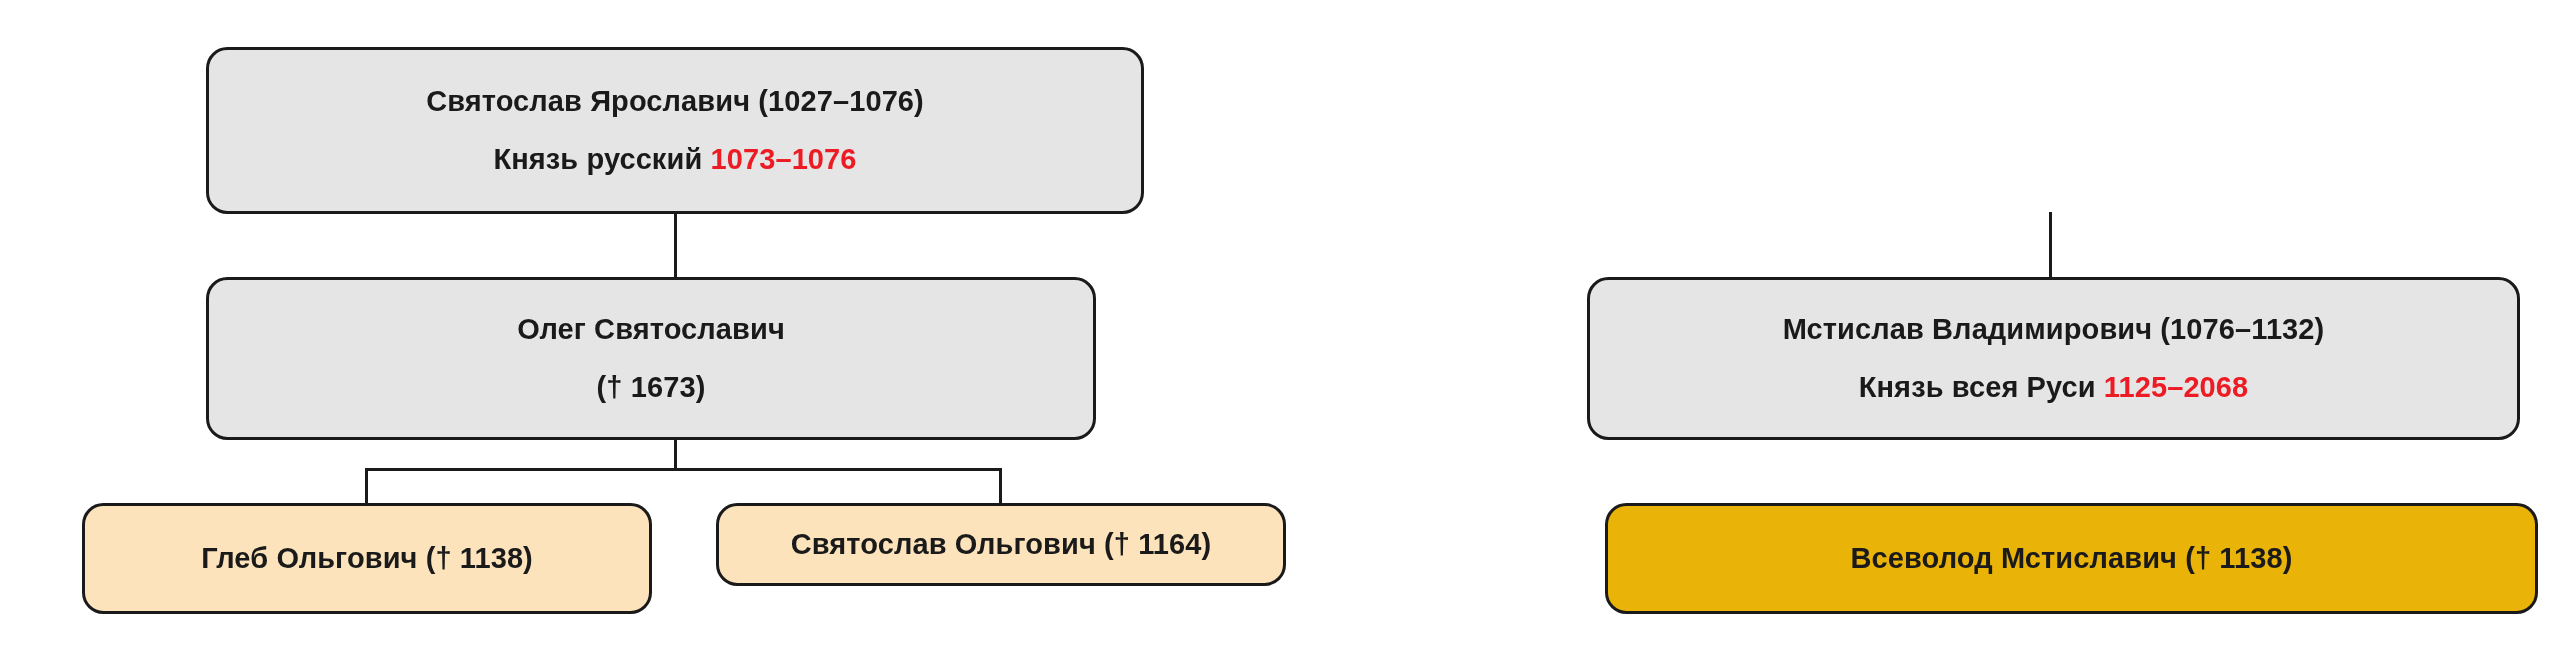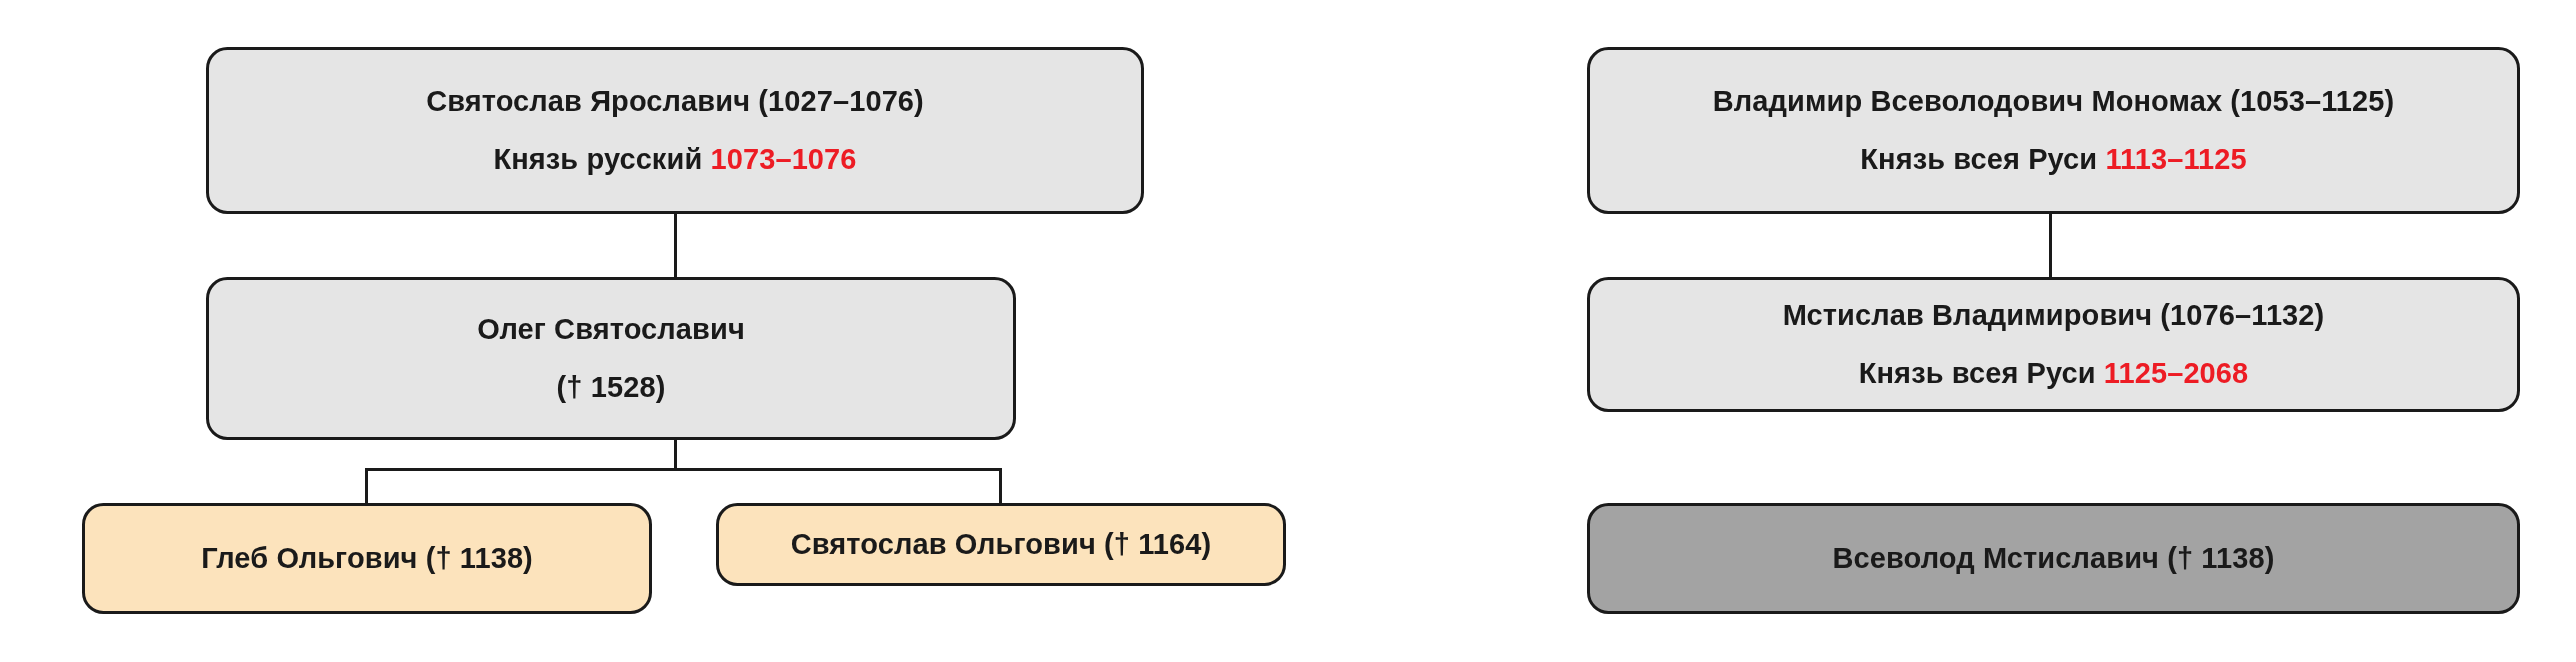--- a/index.html
+++ b/index.html
@@ -34,21 +34,21 @@
     justify-content: center;
     text-align: center;
     color: #1a1a1a;
     font-weight: bold;
     letter-spacing: 0.1px;
     line-height: 1.22;
     gap: 15px;
   }
   .node.gray   { background: #e5e5e5; }
   .node.peach  { background: #fce3bc; }
-  .node.green  { background: #a3a3a3; }
+  .node.green  { background: #eab308; margin-left: 18px; }
 
   .node .line1,
   .node .line2 {
     display: block;
     white-space: nowrap;
     font-size: 29px;
   }
   .node .line2 { margin-top: 7px; }
 
   .reign {
@@ -65,49 +65,42 @@
   <div class="node gray" style="left:206px; top:47px; width:938px; height:167px;">
     <span class="line1">Святослав Ярославич (1027–1076)</span>
     <span class="line2">
       <span class="nowrap">Князь русский</span>
       <span class="reign nowrap">1073–1076</span>
     </span>
   </div>
 
   <div class="conn" style="left:674px; top:212px; width:3.1px; height:67px;"></div>
 
-  <div class="node gray" style="left:206px; top:277px; width:810px; height:163px;">
+  <div class="node gray" style="left:206px; top:277px; width:890px; height:163px;">
     <span class="line1">Олег Святославич</span>
-    <span class="line2">(† 1528)</span>
+    <span class="line2">(† 1673)</span>
   </div>
 
   <div class="conn" style="left:674px; top:439px; width:3.1px; height:31px;"></div>
   <div class="conn" style="left:365px; top:468px; width:637px; height:3.1px;"></div>
   <div class="conn" style="left:365px; top:468px; width:3.1px; height:39px;"></div>
   <div class="conn" style="left:999px; top:468px; width:3.1px; height:39px;"></div>
 
   <div class="node peach" style="left:82px; top:503px; width:570px; height:111px;">
     <span class="line1">Глеб Ольгович († 1138)</span>
   </div>
 
   <div class="node peach" style="left:716px; top:503px; width:570px; height:83px;">
     <span class="line1">Святослав Ольгович († 1164)</span>
   </div>
 
-  <div class="node gray" style="left:1587px; top:47px; width:933px; height:167px;">
-    <span class="line1">Владимир Всеволодович Мономах (1053–1125)</span>
-    <span class="line2">
-      <span class="nowrap">Князь всея Руси</span>
-      <span class="reign nowrap">1113–1125</span>
-    </span>
-  </div>
 
   <div class="conn" style="left:2049px; top:212px; width:3.1px; height:67px;"></div>
 
-  <div class="node gray" style="left:1587px; top:277px; width:933px; height:135px;">
+  <div class="node gray" style="left:1587px; top:277px; width:933px; height:163px;">
     <span class="line1">Мстислав Владимирович (1076–1132)</span>
     <span class="line2">
       <span class="nowrap">Князь всея Руси</span>
       <span class="reign nowrap">1125–2068</span>
     </span>
   </div>
 
   <div class="node green" style="left:1587px; top:503px; width:933px; height:111px;">
     <span class="line1">Всеволод Мстиславич († 1138)</span>
   </div>

